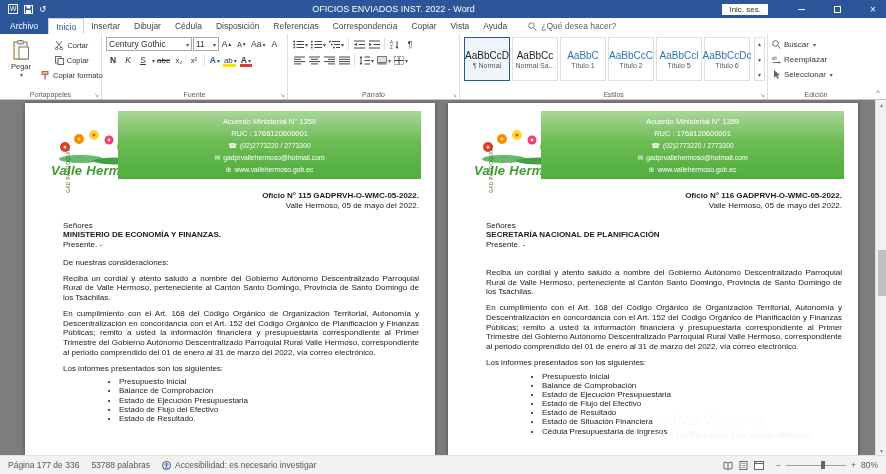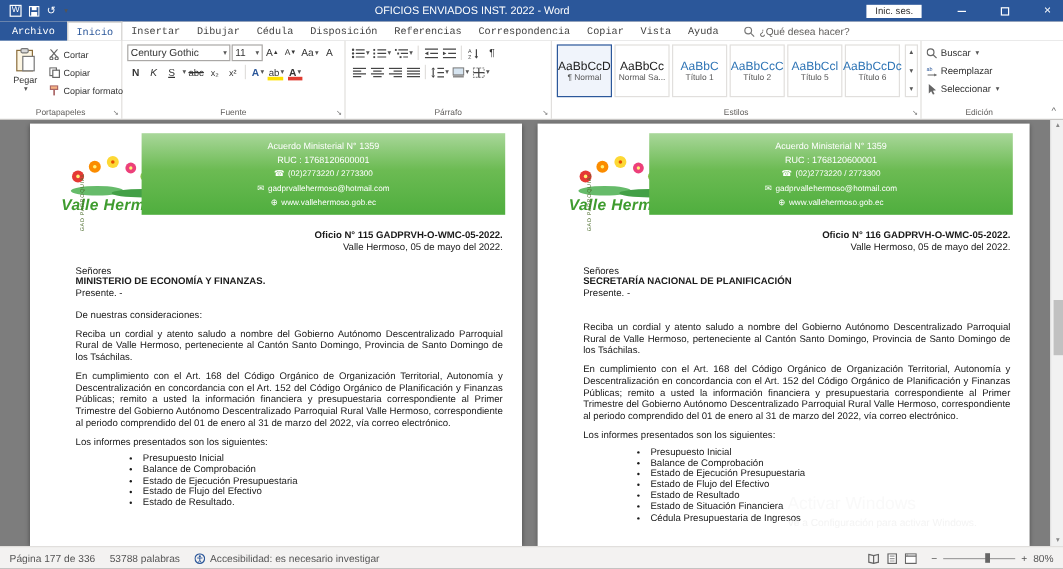--- a/index.html
+++ b/index.html
@@ -15,38 +15,38 @@
   .qat .chev { font-size:6px; }
   .tb-title { flex:1; text-align:center; font-size:9px; white-space:nowrap; overflow:hidden; }
   .tb-right { display:flex; align-items:center; gap:14px; padding-right:2px; }
   .signin { background:#fff; color:#333; font-size:8px; padding:1px 7px; margin-right:8px; }
   .winbtn { width:22px; height:18px; display:flex; align-items:center; justify-content:center; color:#fff; font-size:10px; }
   .glyph-min { width:7px; height:1px; background:#fff; display:block; }
   .glyph-restore { width:7px; height:7px; border:1px solid #fff; display:block; }
 
   
   .tabrow { height:16px; background:#fff; display:flex; align-items:stretch; font-size:8.5px; color:#444; flex:0 0 16px; }
-  .tab { padding:0 7px; display:flex; align-items:center; cursor:default; white-space:nowrap;font-family:Liberation Mono, monospace; }
+  .tab { padding:0 7px; display:flex; align-items:center; cursor:default; white-space:nowrap; }
   .tab-file { background:#2b579a; color:#fff; padding:0 10px; }
   .tab.active { color:#2b579a; border:1px solid #d2d0ce; border-bottom:none; }
   .tellme { display:flex; align-items:center; gap:4px; margin-left:14px; color:#605e5c; }
   .tellme svg { display:block; }
 
   
   .ribbon { height:66px; flex:0 0 66px; background:#fff; border-bottom:1px solid #c8c6c4; display:flex; position:relative; }
   .rgroup { position:relative; border-right:1px solid #e1dfdd; padding:3px 4px 13px; display:flex; }
   .g-label { position:absolute; bottom:1px; left:0; right:0; text-align:center; font-size:7px; color:#605e5c; white-space:nowrap; }
   .dlg { position:absolute; bottom:1px; right:2px; font-size:6px; color:#777; }
   .chev { font-size:6px; color:#555; margin-left:1px; }
 
   
   .g-clip .gc { display:flex; gap:3px; }
   .paste-btn { width:34px; display:flex; flex-direction:column; align-items:center; justify-content:flex-start; font-size:7.5px; color:#333; border:1px solid transparent; }
   .paste-btn svg { margin:2px 0 1px; }
-  .clip-col { display:flex; flex-direction:column; justify-content:flex-start; gap:2px; padding-top:2px; }
+  .clip-col { display:flex; flex-direction:column; justify-content:flex-start; gap:2px; padding-top:2px;align-items:center; }
   .sbtn { display:flex; align-items:center; gap:3px; font-size:7.5px; color:#333; height:13px; white-space:nowrap; }
   .sbtn svg { flex:0 0 auto; }
 
   
   .cols { display:flex; flex-direction:column; gap:2px; width:100%; }
   .rrow { display:flex; align-items:center; gap:1px; }
   .combo { border:1px solid #aaa8a6; height:14px; display:flex; align-items:center; font-size:8.5px; color:#333; padding:0 2px; background:#fff; white-space:nowrap; }
   .combo .cv { overflow:hidden; text-overflow:ellipsis; }
   .rbtn { min-width:14px; height:14px; display:inline-flex; align-items:center; justify-content:center; font-size:8.5px; color:#333; padding:0 1px; }
   .b { font-weight:bold; } .i { font-style:italic; } .u { text-decoration:underline; }

